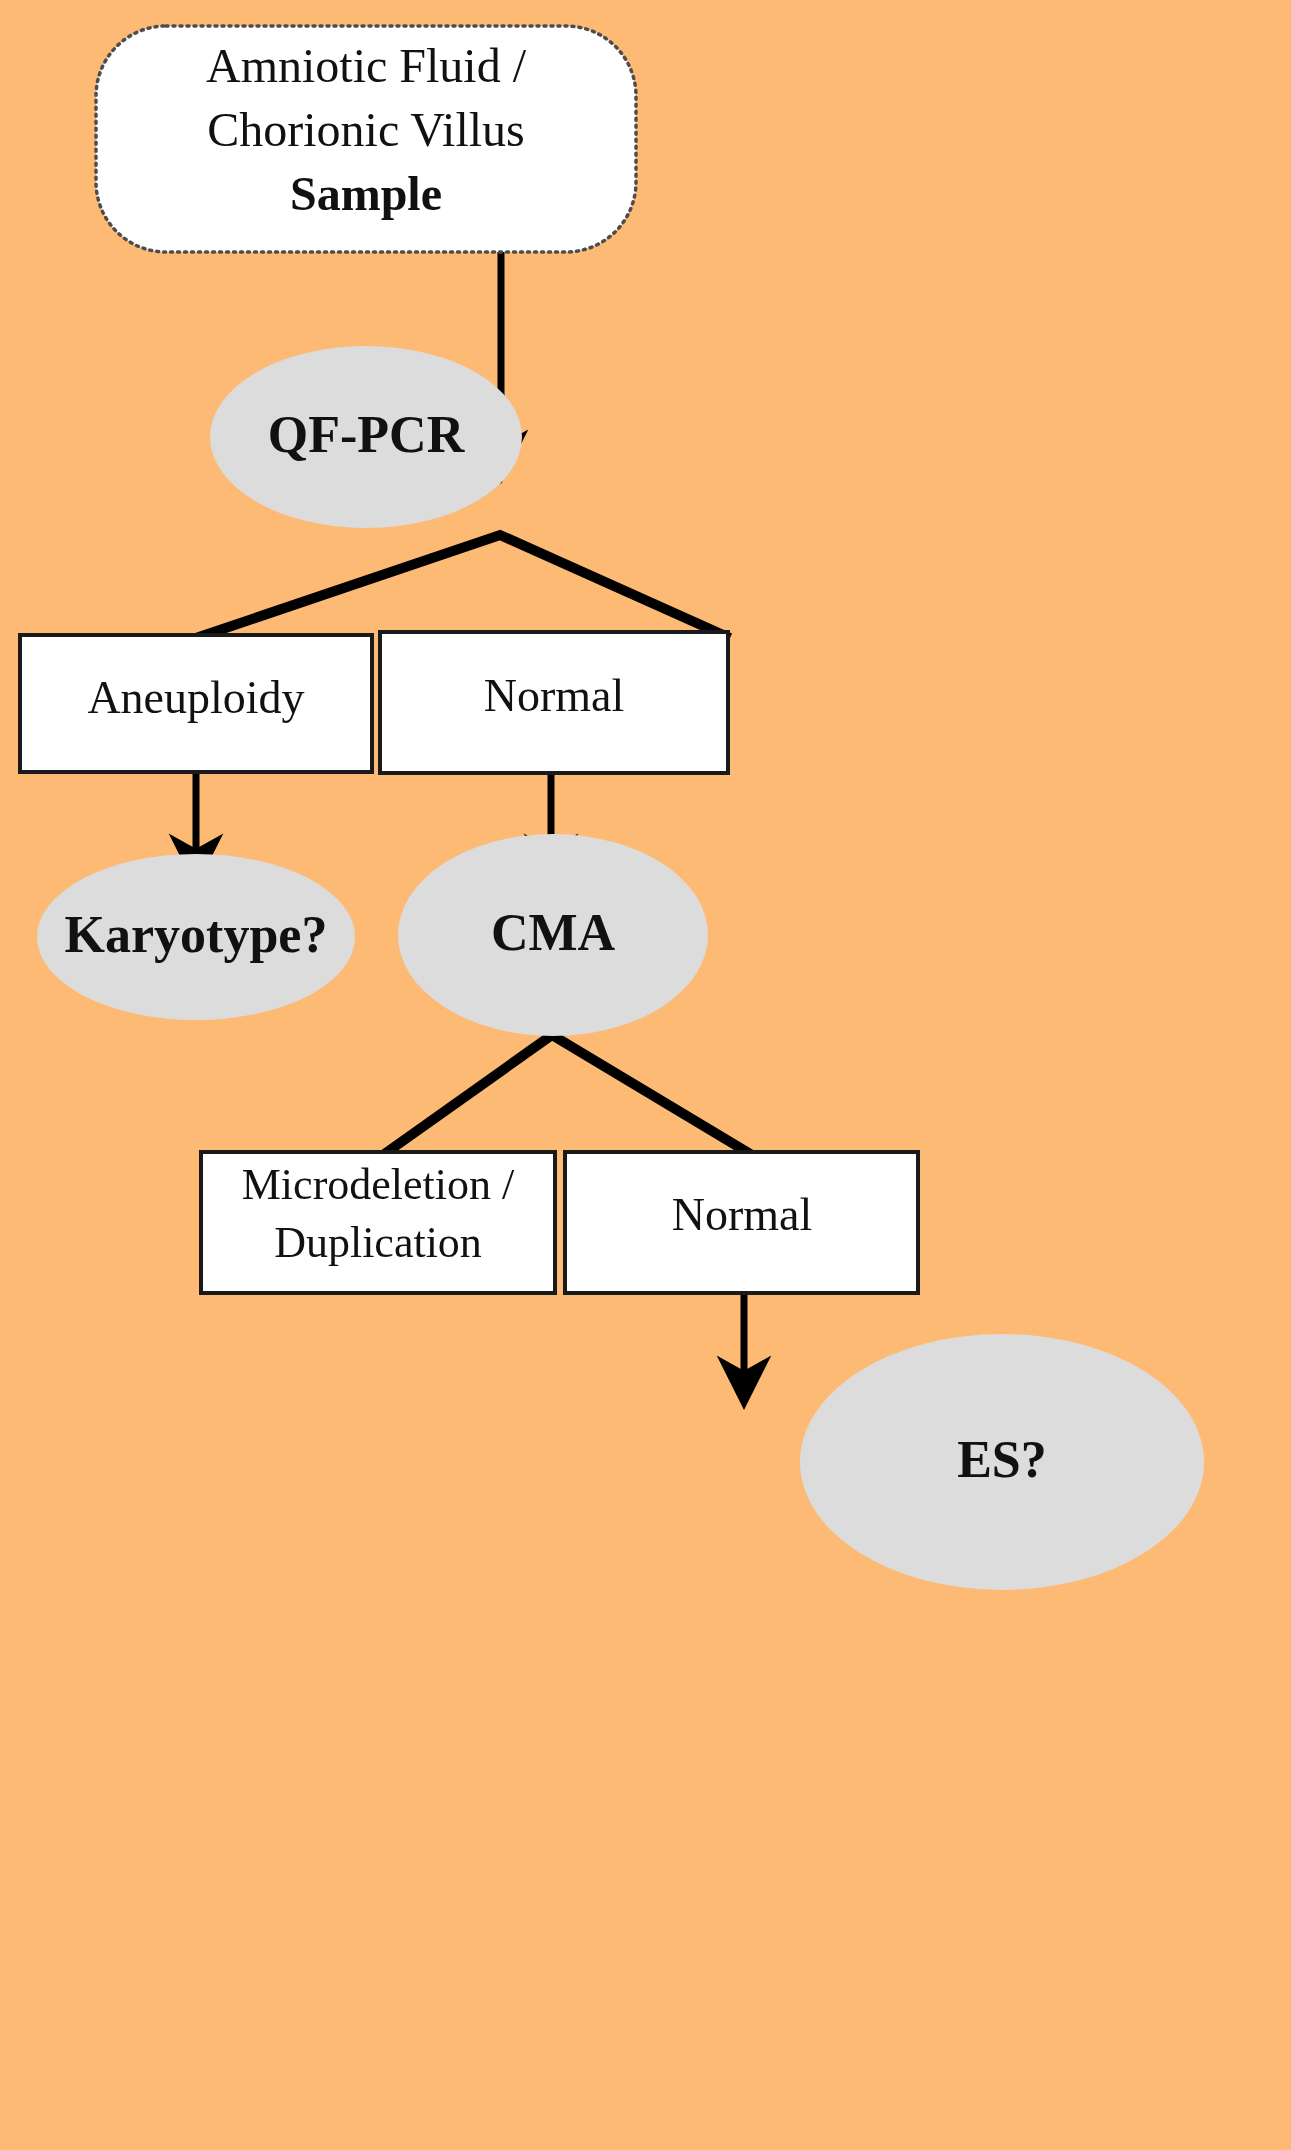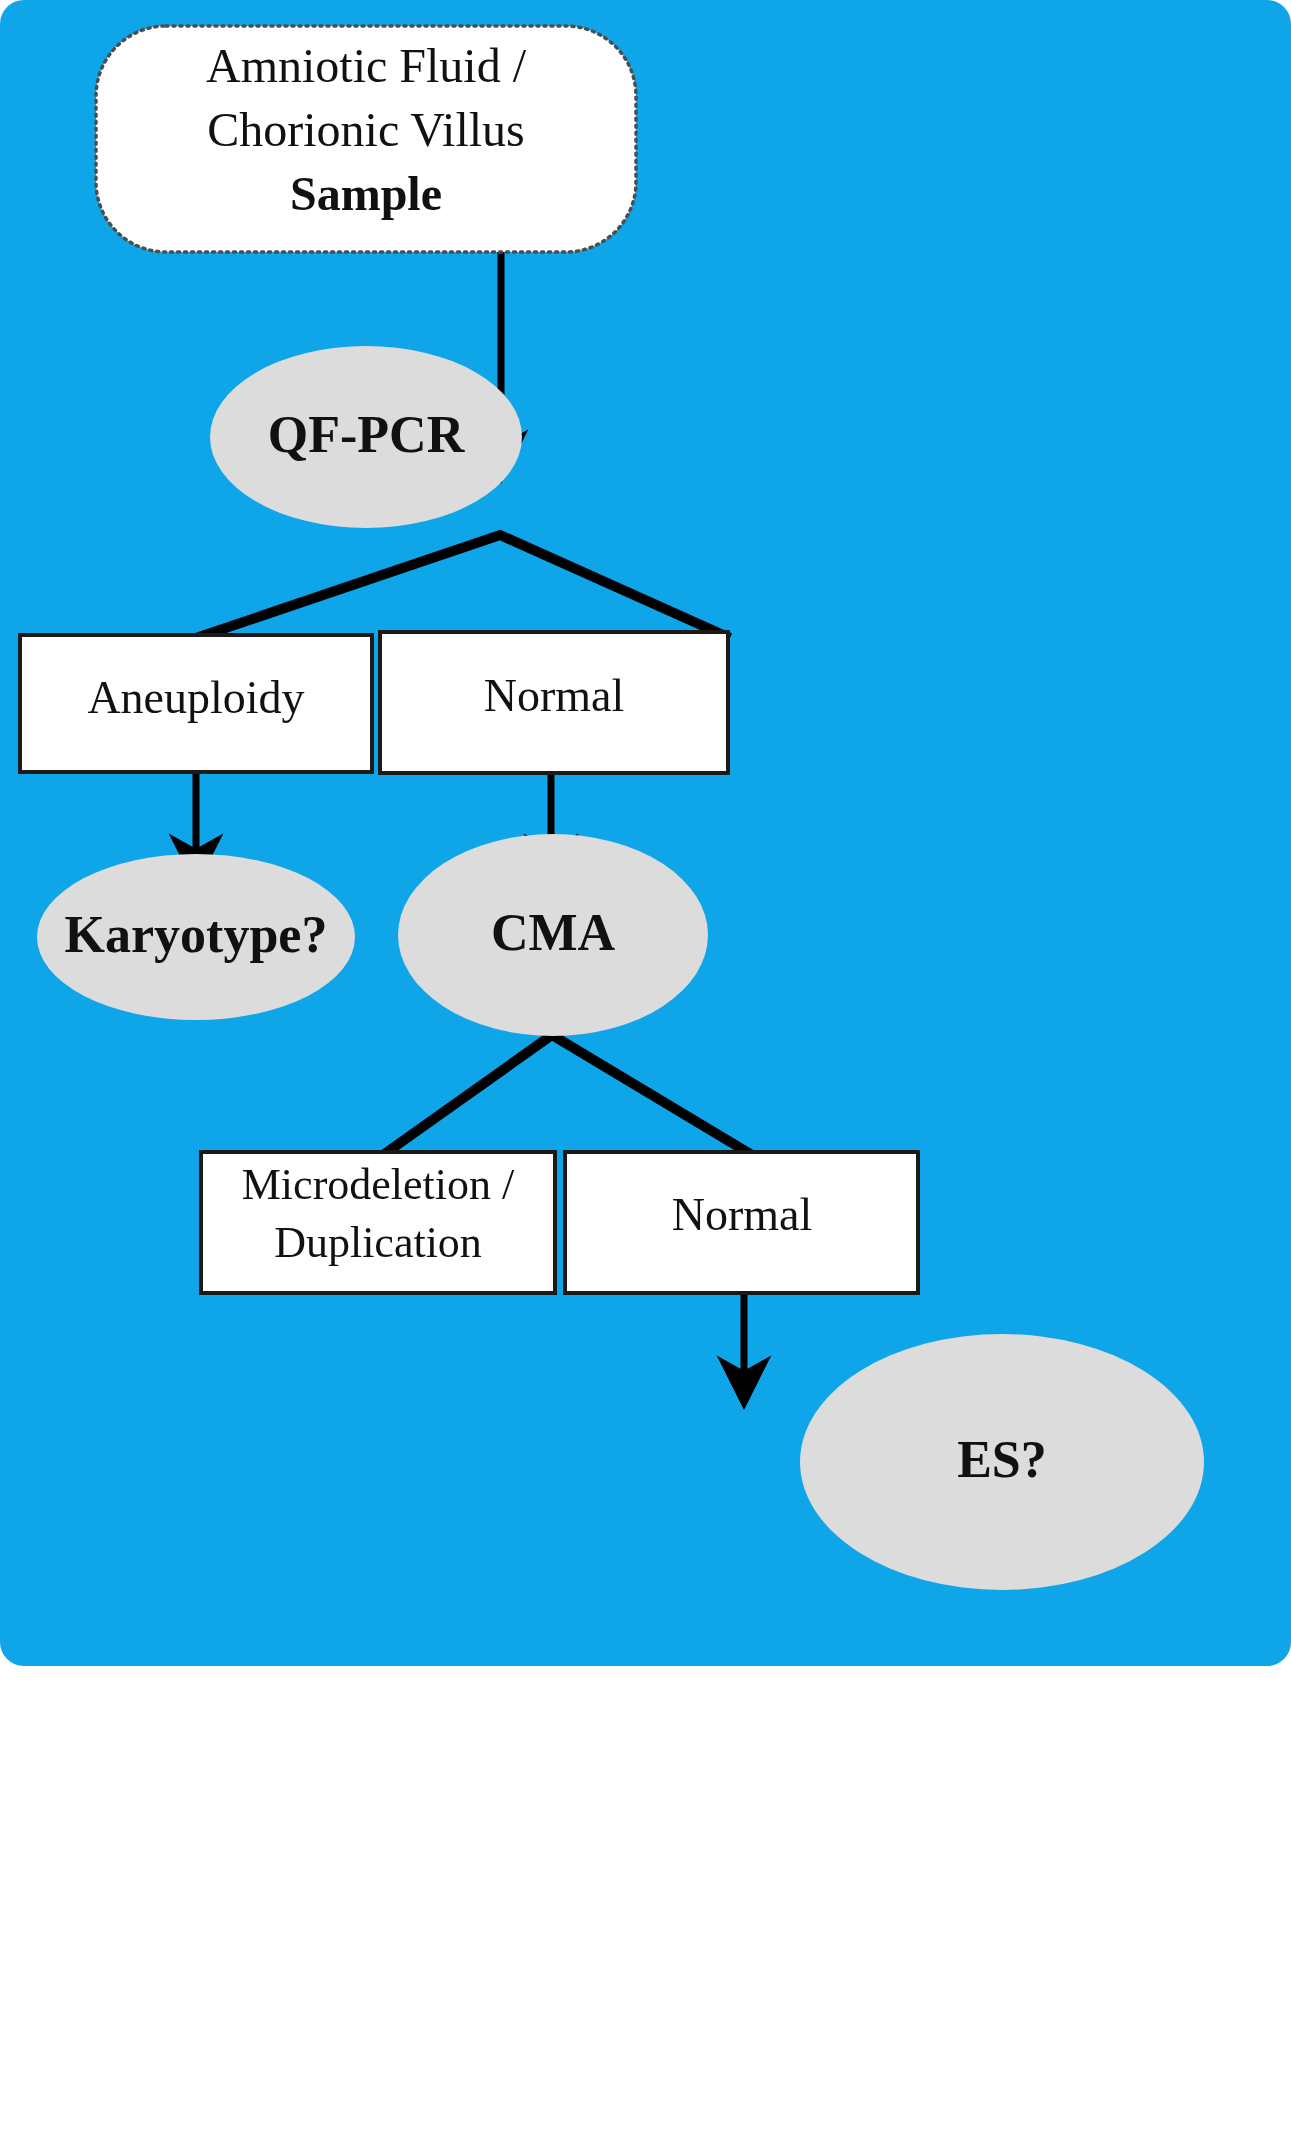--- a/index.html
+++ b/index.html
@@ -9,23 +9,22 @@
   }
   body {
     width: 1291px;
     height: 2150px;
     font-family: "Liberation Serif", "DejaVu Serif", serif;
     overflow: hidden;
   }
   #flowchart-root {
     position: relative;
     width: 1291px;
-    height: 1666px;
-    background: #0ea5e9;
-    border-radius: 24px;
+    height: 2150px;
+    background: #fdba74;
   }
   svg.canvas {
     position: absolute;
     top: 0;
     left: 0;
     width: 1291px;
     height: 2150px;
     display: block;
   }
   .node-label {

